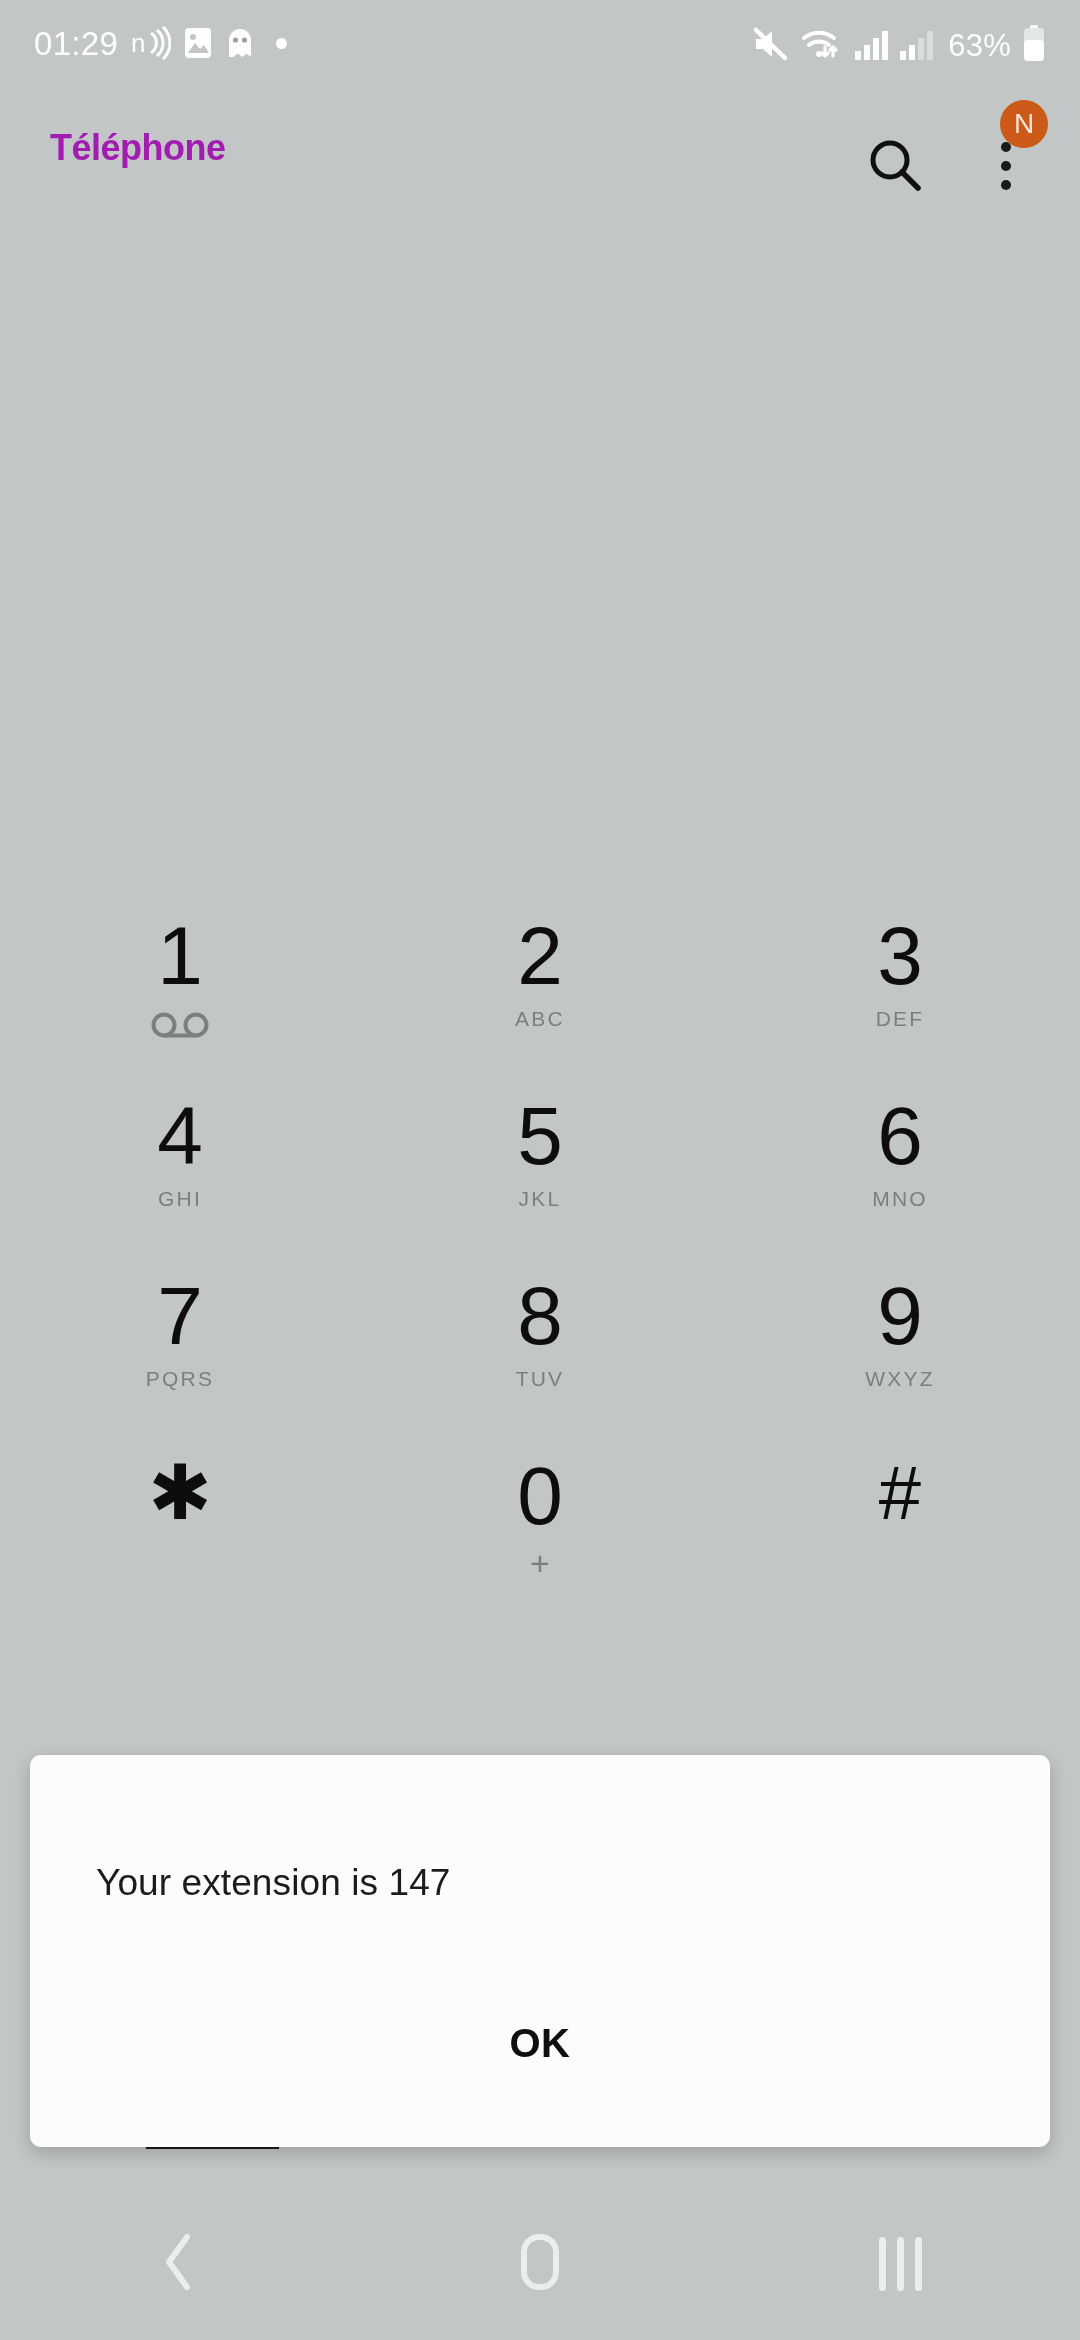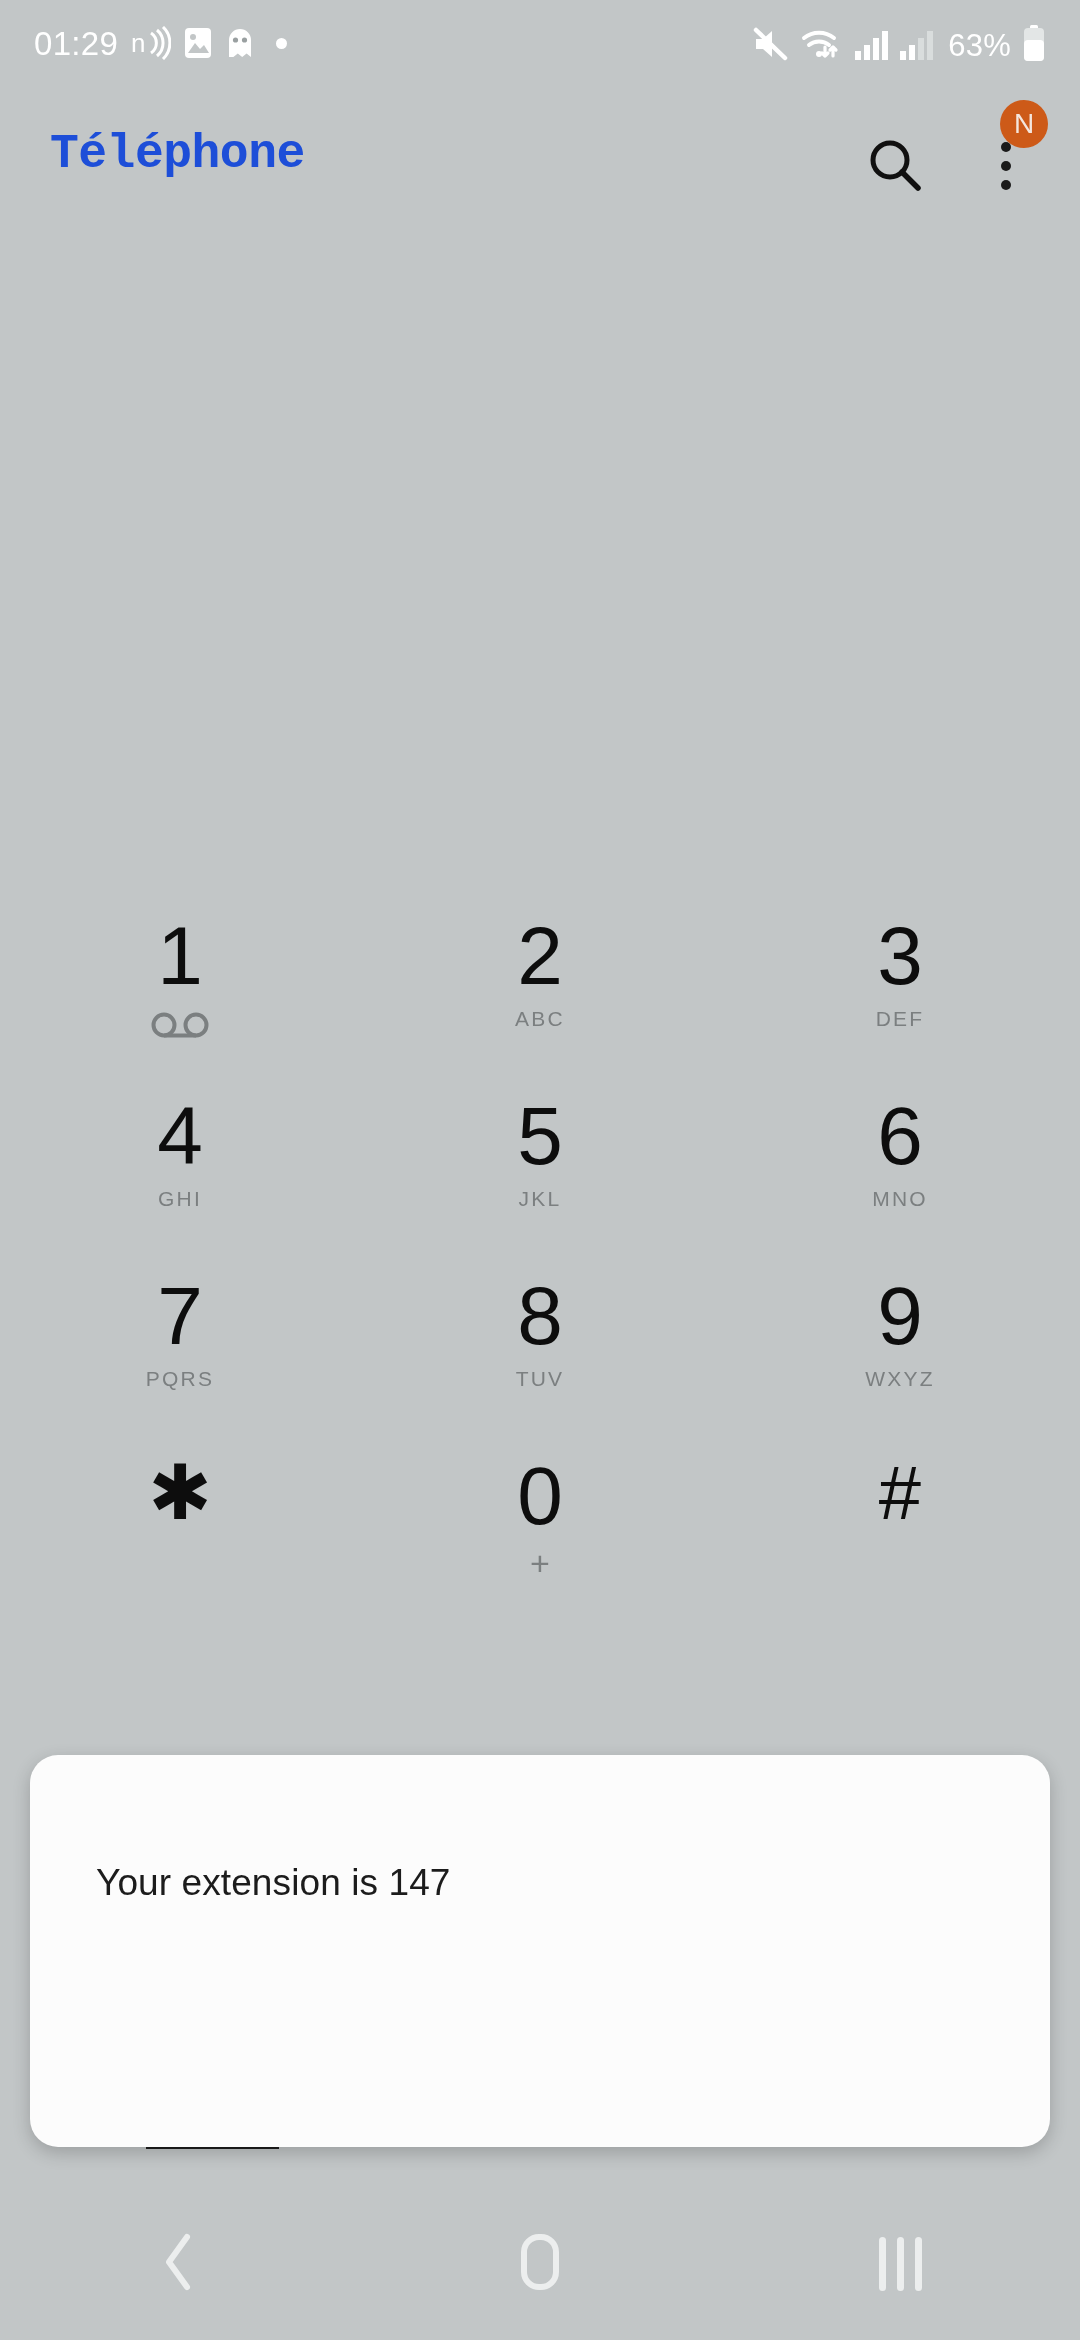--- a/index.html
+++ b/index.html
@@ -71,26 +71,25 @@
   .appbar {
     position: absolute;
     top: 86px; left: 0;
     width: 1080px;
     height: 160px;
   }
   .app-title {
     position: absolute;
     left: 50px;
     top: 44px;
-    font-size: 48px;
+    font-size: 36px;
     font-weight: bold;
-    color: #1d4ed8;
+    color: #a21caf;
     letter-spacing: -0.5px;
     line-height: 1;
-    font-family: Liberation Mono, monospace;
   }
   .search-btn {
     position: absolute;
     right: 152px;
     top: 48px;
     width: 64px;
     height: 64px;
   }
   .more-btn {
     position: absolute;
@@ -193,21 +192,21 @@
     inset: 0;
     background: rgba(0,0,0,0.0);
   }
   .dialog {
     position: absolute;
     left: 30px;
     top: 1755px;
     width: 1020px;
     height: 392px;
     background: #fcfcfc;
-    border-radius: 28px;
+    border-radius: 11px;
     box-shadow: 0 6px 18px rgba(0,0,0,0.20);
     box-sizing: border-box;
   }
   .dialog-message {
     position: absolute;
     left: 66px;
     top: 105px;
     font-size: 37px;
     color: #1c1c1c;
     line-height: 1.25;
@@ -431,20 +430,23 @@
     </div>
   </div>
 
 </div>
 
 <div class="behind-line"></div>
 
 <div class="scrim"></div>
 <div class="dialog">
   <div class="dialog-message">Your extension is 147</div>
+  <div class="dialog-buttons">
+    <div class="dialog-ok">OK</div>
+  </div>
 </div>
 
 <div class="navbar">
   <div class="nav-btn">
     <span>
       <svg width="40" height="60" viewBox="0 0 40 60">
         <path d="M27 5 L9 30 L27 55" stroke="#eceeee" stroke-width="6" fill="none" stroke-linecap="round" stroke-linejoin="round"></path>
       </svg>
     </span>
   </div>

